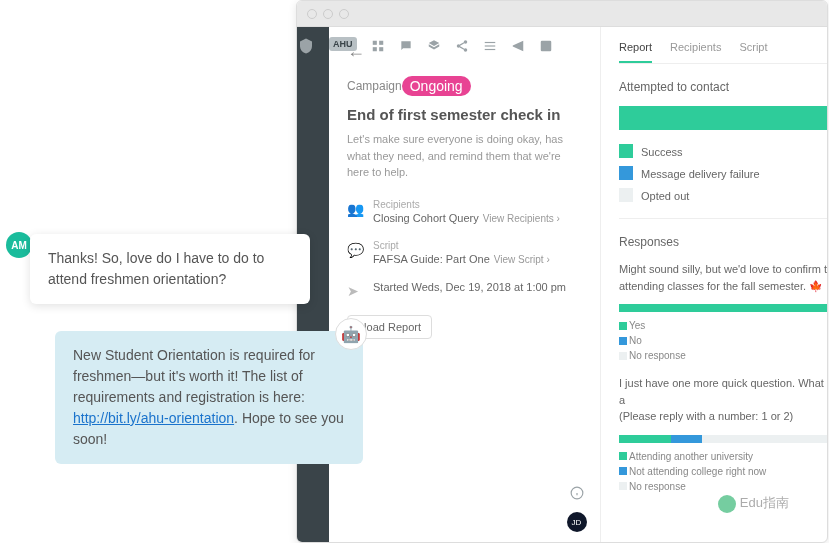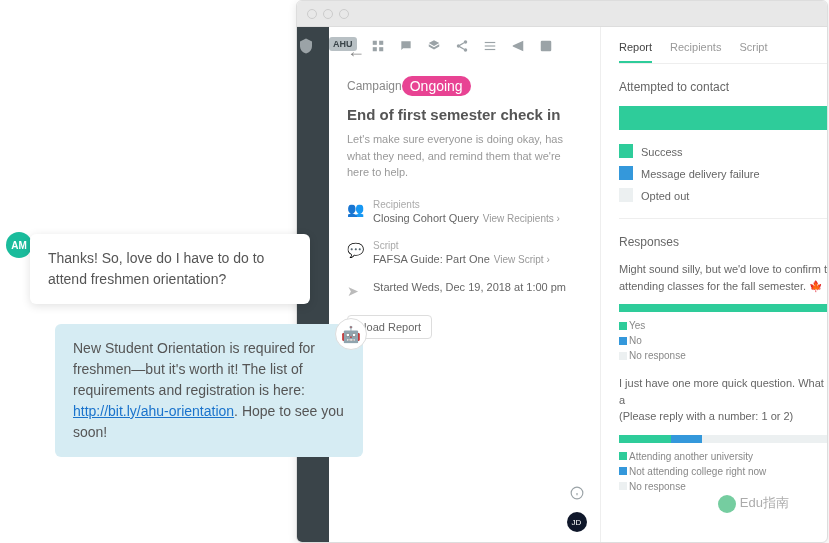--- a/index.html
+++ b/index.html
@@ -41,21 +41,21 @@
 .sq-gray { background: #ecf0f1; }
 .divider { height: 1px; background: #eee; margin: 16px 0; }
 .q-text { color: #666; font-size: 11px; line-height: 1.5; margin-bottom: 10px; }
 .maple { color: #e67e22; }
 .bar-seg { height: 8px; display: flex; margin-bottom: 8px; }
 .seg { height: 100%; }
 .mini-legend { display: flex; align-items: center; gap: 2px; font-size: 10px; color: #888; margin-bottom: 4px; }
 .mini-sq { width: 8px; height: 8px; }
 .chat-bubble { position: absolute; background: #fff; border-radius: 6px; padding: 14px 18px; box-shadow: 0 2px 10px rgba(0,0,0,0.12); font-size: 14px; color: #555; line-height: 1.5; }
 .bubble1 { left: 30px; top: 234px; width: 280px; }
-.bubble2 { left: 55px; top: 324px; width: 308px; background: #d6ecf3; box-shadow: none; }
+.bubble2 { left: 55px; top: 331px; width: 308px; background: #d6ecf3; box-shadow: none; }
 .bubble2 a { color: #1a73cc; }
 .avatar-am { position: absolute; left: 6px; top: 232px; width: 26px; height: 26px; border-radius: 50%; background: #1abc9c; color: #fff; font-size: 10px; font-weight: 600; display: flex; align-items: center; justify-content: center; }
 .bot-avatar { position: absolute; left: 335px; top: 318px; width: 32px; height: 32px; border-radius: 50%; background: #fff; border: 1px solid #ddd; display: flex; align-items: center; justify-content: center; font-size: 16px; }
 .watermark { position: absolute; right: 40px; bottom: 30px; font-size: 13px; color: #888; opacity: 0.7; }
 .wm-icon { display: inline-block; width: 18px; height: 18px; border-radius: 50%; background: #3cb878; vertical-align: middle; margin-right: 4px; }
 </style>
 </head>
 <body>
 
 <div class="window">

